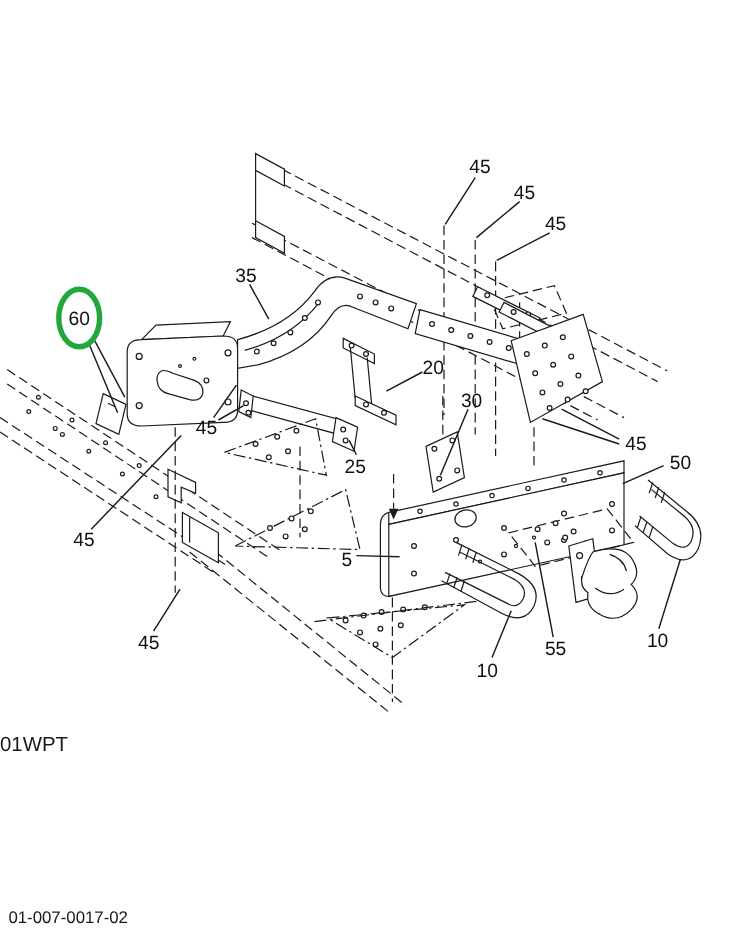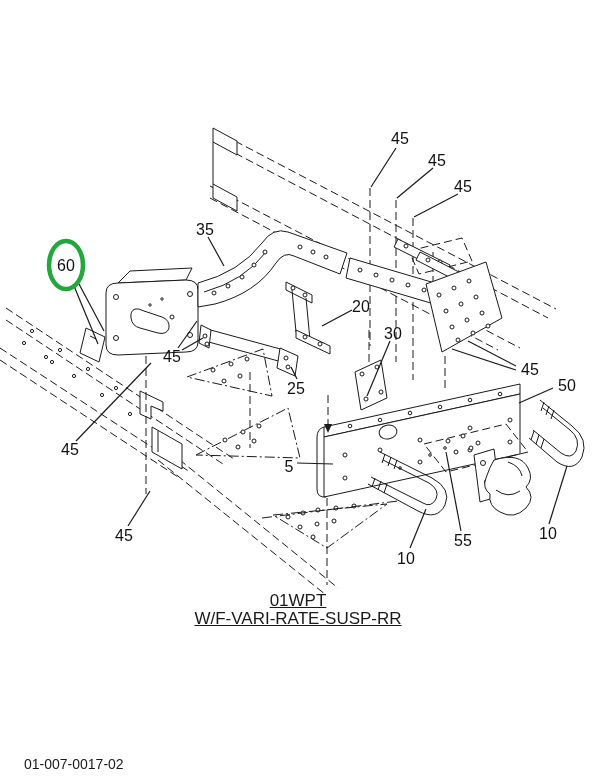--- a/index.html
+++ b/index.html
@@ -7,23 +7,23 @@
         font-family:"Liberation Sans",sans-serif;color:#1a1a1a;}
   svg{position:absolute;left:0;top:0;}
   svg .ln{stroke:#1a1a1a;stroke-width:1;fill:none;}
   svg .wf{stroke:#1a1a1a;stroke-width:1;fill:#ffffff;}
   svg .dash{stroke:#1a1a1a;stroke-width:1;fill:none;stroke-dasharray:8 4;}
   svg .dashdot{stroke:#1a1a1a;stroke-width:1;fill:none;stroke-dasharray:10 3 2 3;}
   svg .ld{stroke:#1a1a1a;stroke-width:1.2;fill:none;}
   svg .hole{stroke:#1a1a1a;stroke-width:1;fill:#fff;}
   svg text.co{font-family:"Liberation Sans",sans-serif;font-size:16px;fill:#111;
               text-anchor:middle;}
-  .caption{position:absolute;left:0;top:592px;width:596px;text-align:center;
-           font-size:17px;line-height:18px;text-decoration:underline;}
-  .footer-left{position:absolute;left:24px;top:756px;font-size:14px;}
+  .caption{position:absolute;left:0;top:612px;width:596px;
+           font-size:17px;line-height:18px;}
+  .footer-left{position:absolute;left:7px;top:756px;font-size:14px;}
   .footer-right{position:absolute;right:7px;top:776px;font-size:14px;}
 </style>
 </head>
 <body>
 
 <div id="page">
 
 <svg width="610" height="777" viewBox="0 0 610 777">
 
   <g>
@@ -295,19 +295,18 @@
     <text class="co" x="289" y="472">5</text>
     <text class="co" x="124" y="541">45</text>
     <text class="co" x="406" y="564">10</text>
     <text class="co" x="463" y="546">55</text>
     <text class="co" x="548" y="539">10</text>
   </g>
 </svg>
 
 <div class="caption">
   <div>01WPT</div>
-  <div>W/F-VARI-RATE-SUSP-RR</div>
 </div>
 
 <div class="footer-left">01-007-0017-02</div>
 <div class="footer-right">A15</div>
 
 </div>
 
 </body></html>

